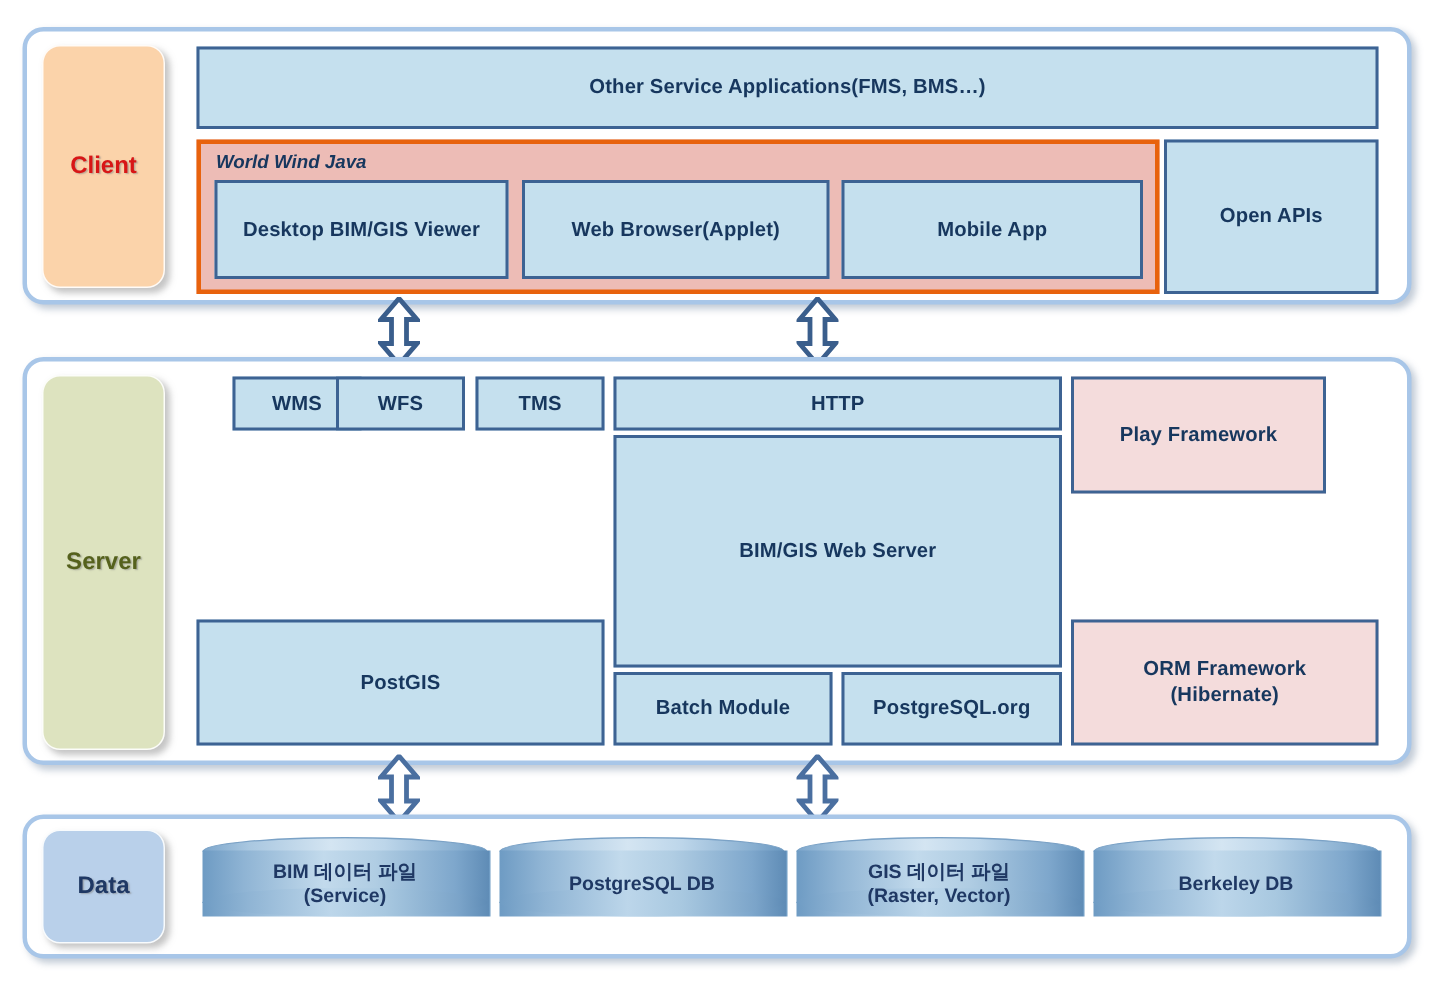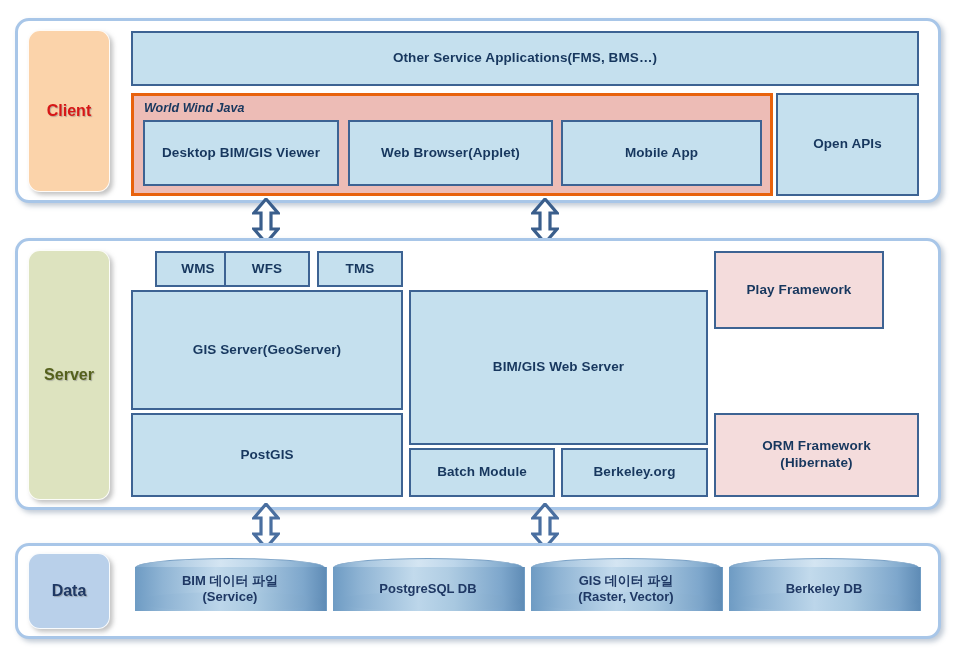--- a/index.html
+++ b/index.html
@@ -197,30 +197,30 @@
   </div>
 
   <div class="tier tier-server"></div>
 
   <div class="tier-label label-server">Server</div>
 
   <div class="bx" style="left:131px; top:251px; width:86px; height:36px;margin-left:24px;">WMS</div>
   <div class="bx" style="left:224px; top:251px; width:86px; height:36px;">WFS</div>
   <div class="bx" style="left:317px; top:251px; width:86px; height:36px;">TMS</div>
 
-
-  <div class="bx" style="left:131px; top:290px; width:272px; height:120px;">GIS Server(GeoServer)</div>
+  <div class="bx" style="left:409px; top:251px; width:299px; height:36px;">HTTP</div>
+
 
   <div class="bx" style="left:131px; top:413px; width:272px; height:84px;">PostGIS</div>
 
   <div class="bx" style="left:409px; top:290px; width:299px; height:155px;">BIM/GIS Web Server</div>
 
   <div class="bx" style="left:409px; top:448px; width:146px; height:49px;">Batch Module</div>
 
-  <div class="bx" style="left:561px; top:448px; width:147px; height:49px;">Berkeley.org</div>
+  <div class="bx" style="left:561px; top:448px; width:147px; height:49px;">PostgreSQL.org</div>
 
   <div class="bx bx-pink" style="left:714px; top:251px; width:170px; height:78px;">Play Framework</div>
 
 
   <div class="bx bx-pink" style="left:714px; top:413px; width:205px; height:84px;">
     <span style="display:block;">
       <span>ORM Framework</span><br>
       <span>(Hibernate)</span>
     </span>
   </div>

